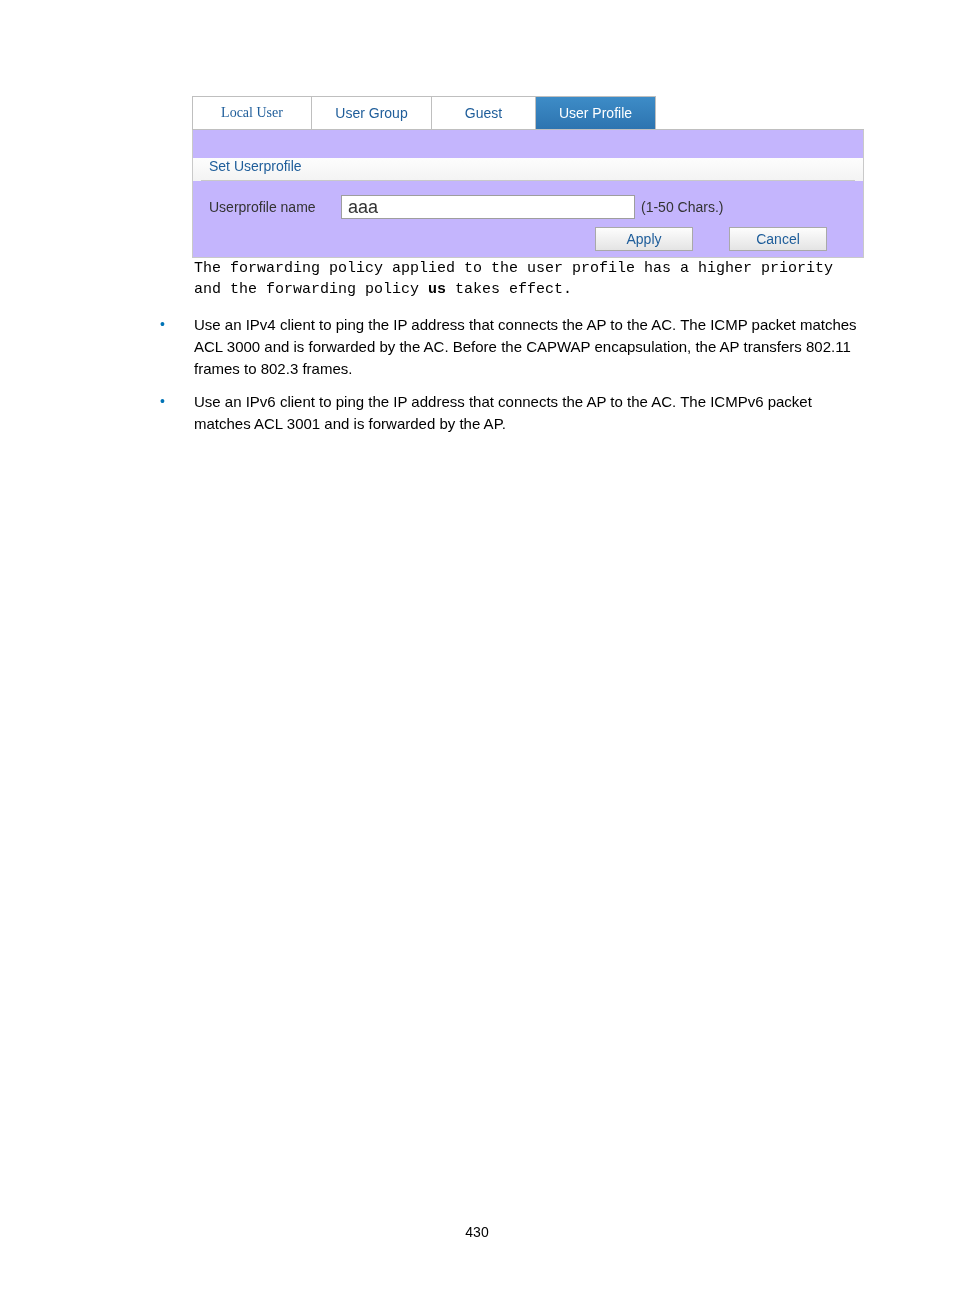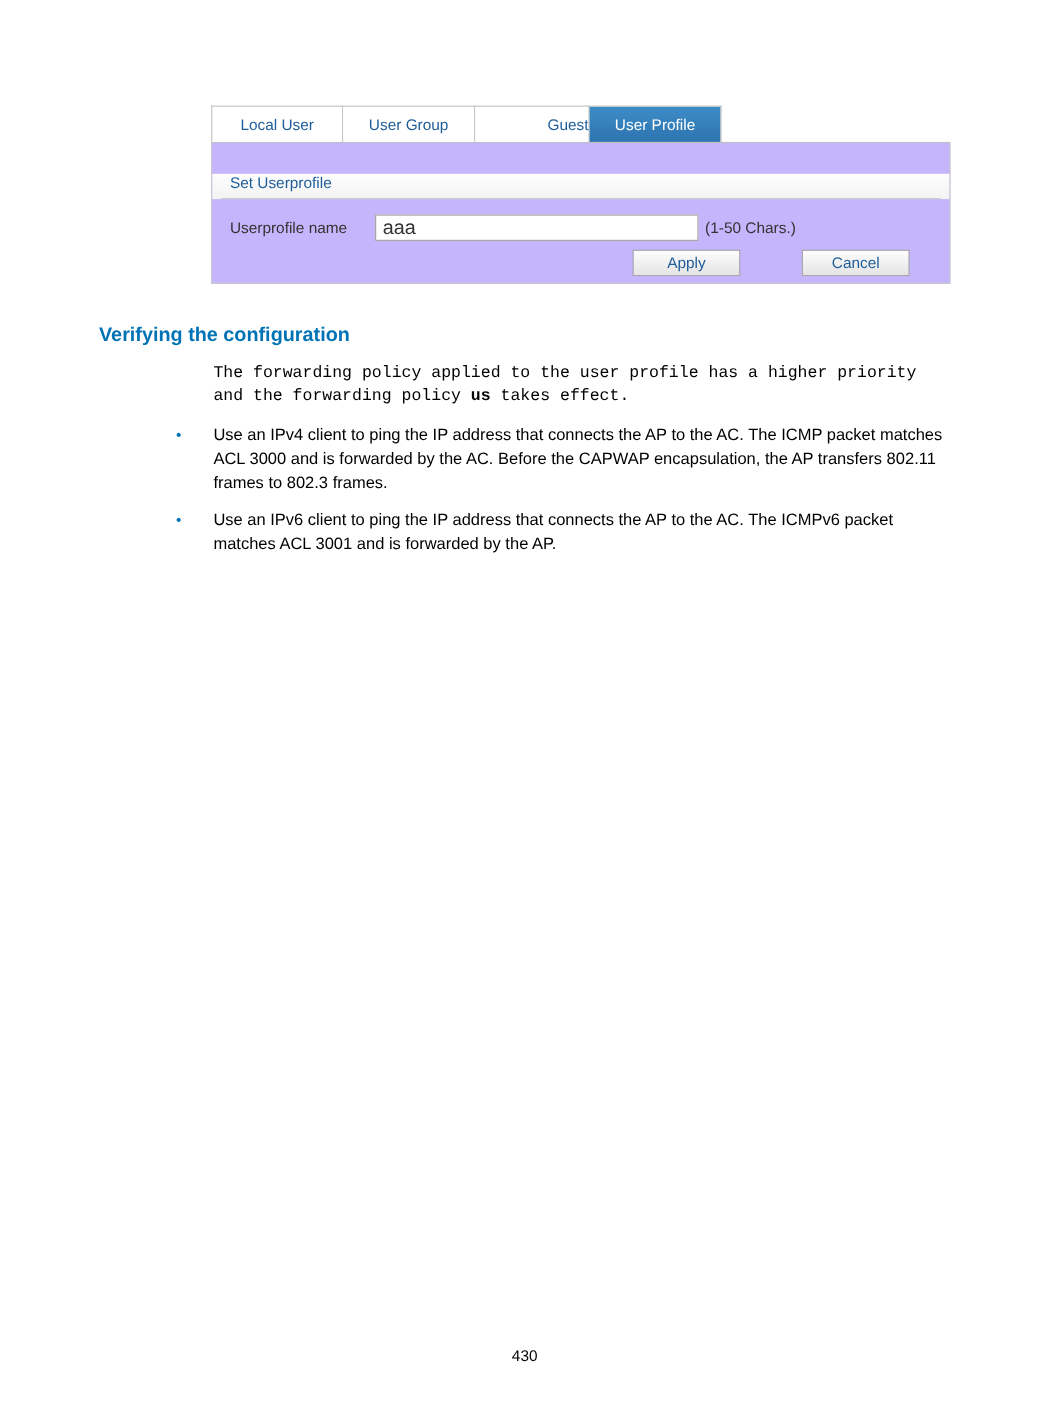--- a/index.html
+++ b/index.html
@@ -33,23 +33,23 @@
     .tab {
       padding: 8px 0;
       text-align: center;
       color: #1e5d9a;
       font-size: 14px;
       border: 1px solid #bfbfbf;
       border-bottom: none;
       background: #fff;
       position: relative;
     }
-    .tab-local { width: 120px; }
+    .tab-local { width: 120px; font-family: Liberation Serif, serif; }
     .tab-group { width: 120px; border-left: none; }
-    .tab-guest { width: 104px; border-left: none; text-align: right; }
+    .tab-guest { width: 104px; border-left: none; }
     .tab-profile {
       width: 120px;
       border-left: none;
       background: linear-gradient(#3d8cc7, #2d74b0);
       color: #fff;
     }
     .panel {
       border: 1px solid #c9c9c9;
       border-top: none;
       background: #c4b5fd;
@@ -88,21 +88,21 @@
       font-family: Arial, sans-serif;
     }
     .hint {
       color: #333;
       font-size: 14px;
       margin-left: 6px;
     }
     .button-row {
       display: flex;
       justify-content: flex-end;
-      gap: 56px;
+      gap: 36px;
       padding-right: 28px;
       margin-top: 4px;
     }
     .btn {
       width: 98px;
       height: 24px;
       background: linear-gradient(#fdfdfd, #e4e4e4);
       border: 1px solid #a9a9a9;
       color: #1e5d9a;
       font-size: 14px;
@@ -170,21 +170,20 @@
         <input type="text" class="text-input" value="aaa" style="">
         <div class="hint">(1-50 Chars.)</div>
       </div>
       <div class="button-row">
         <button class="btn">Apply</button>
         <button class="btn">Cancel</button>
       </div>
     </div>
   </div>
 
-  <div class="h2">Verifying the configuration</div>
 
   <p class="para">
     <span>The forwarding policy applied to the user profile has a higher priority and the forwarding policy </span><span class="bold">us</span><span> takes effect.</span>
   </p>
 
   <ul class="bullets">
     <li>Use an IPv4 client to ping the IP address that connects the AP to the AC. The ICMP packet matches ACL 3000 and is forwarded by the AC. Before the CAPWAP encapsulation, the AP transfers 802.11 frames to 802.3 frames.</li>
     <li>Use an IPv6 client to ping the IP address that connects the AP to the AC. The ICMPv6 packet matches ACL 3001 and is forwarded by the AP.</li>
   </ul>
 

